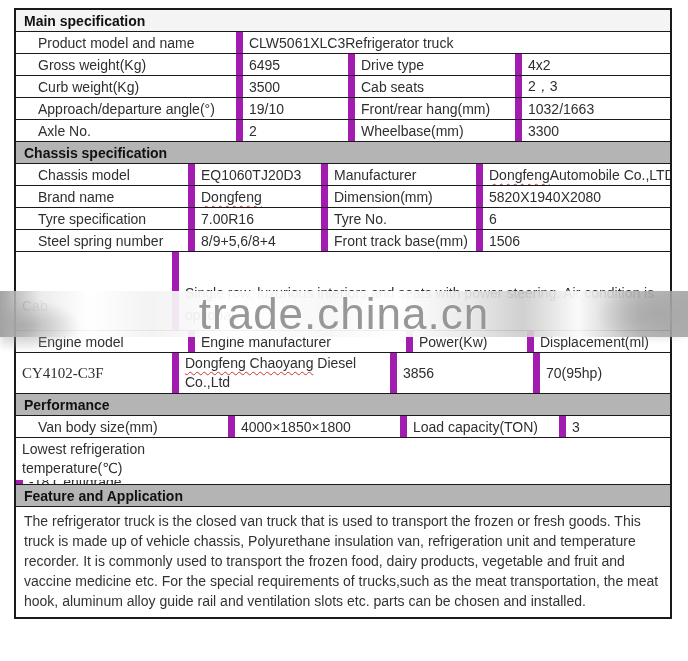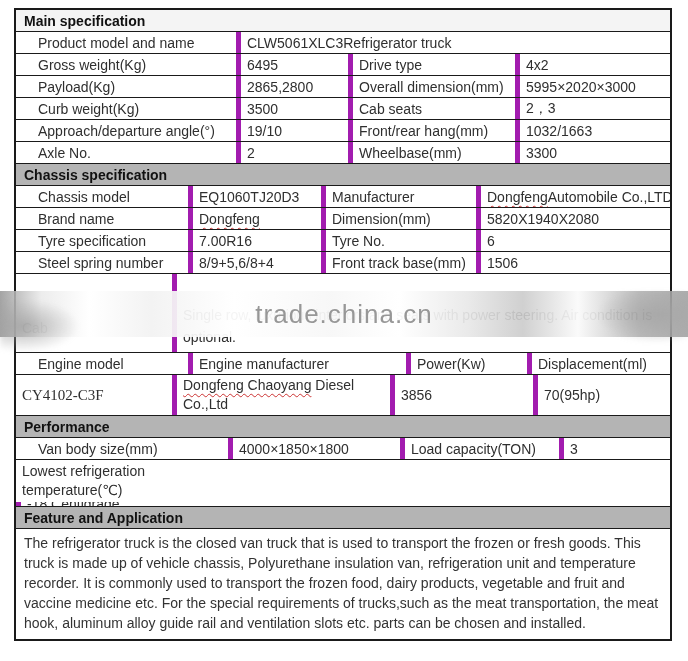--- a/index.html
+++ b/index.html
@@ -18,21 +18,21 @@
   .sec-header.light{background:#f4f4f4;}
   .sec-header.gray{background:#b4b4b4;}
   .trow{display:flex;border-top:1px solid #1a1a1a;}
   .sec-header + .trow, .trow + .sec-header, .trow + .trow, .sec-header + .feature-text{border-top:1px solid #1a1a1a;}
   .sec-header{border-top:1px solid #1a1a1a;}
   .spec-table > :first-child{border-top:none;}
   .cell{
     display:flex;align-items:center;box-sizing:border-box;
     padding:0 6px;white-space:nowrap;overflow:hidden;
   }
-  .cell + .cell{border-left:5px solid #a21caf;}
+  .cell + .cell{border-left:7px solid #a21caf;}
   .h21{height:21px;padding-left:16px;}
   .w204{width:204px;} .w112{width:112px;} .w167{width:167px;}
   .w156{width:156px;} .w133{width:133px;} .w155{width:155px;}
   .w218{width:218px;} .w143{width:143px;}
   .w180{width:180px;} .w172{width:172px;margin-left:16px;} .w159{width:159px;}
   .grow{flex:1;}
   .wrap{white-space:normal;line-height:19px;display:block;padding-top:2px;padding-bottom:2px;}
   .cab-row{height:78px;align-items:stretch;}
   .cab-label{align-items:flex-end;padding-bottom:16px;}
   .cab-text{display:flex;align-items:flex-end;padding-bottom:4px;}
@@ -50,21 +50,21 @@
   .watermark-band{
     position:absolute;left:0;top:291px;width:688px;height:46px;z-index:5;
     display:flex;align-items:center;justify-content:center;
     background:linear-gradient(90deg,
       rgba(148,148,148,0.85) 0%, rgba(235,235,235,0.92) 6%, rgba(255,255,255,0.95) 13%,
       rgba(242,242,242,0.93) 22%, rgba(255,255,255,0.95) 34%, rgba(247,247,247,0.94) 48%,
       rgba(255,255,255,0.95) 58%, rgba(232,232,232,0.92) 68%, rgba(203,203,203,0.90) 76%,
       rgba(250,250,250,0.95) 84%, rgba(178,178,178,0.88) 93%, rgba(158,158,158,0.85) 100%);
   }
   .watermark-label{
-    font-size:26px;color:#979797;letter-spacing:1px;font-weight:500;
+    font-size:44px;color:#979797;letter-spacing:1px;font-weight:500;
     text-shadow:0 0 2px rgba(255,255,255,0.8);
   }
   .smudge{position:absolute;z-index:6;pointer-events:none;}
   .smudge-left{
     left:0;top:300px;width:78px;height:52px;
     background:radial-gradient(ellipse at 30% 50%,rgba(160,160,160,0.75),rgba(255,255,255,0) 72%);
     filter:blur(2px);
   }
   .smudge-right{
     left:600px;top:292px;width:88px;height:50px;
@@ -85,26 +85,20 @@
     <div class="trow h21">
       <div class="cell w204">Product model and name</div>
       <div class="cell grow">CLW5061XLC3Refrigerator truck</div>
     </div>
 
     <div class="trow h21">
       <div class="cell w204">Gross weight(Kg)</div>
       <div class="cell w112">6495</div>
       <div class="cell w167">Drive type</div>
       <div class="cell grow">4x2</div>
-    </div>
-    <div class="trow h21">
-      <div class="cell w204">Payload(Kg)</div>
-      <div class="cell w112">2865,2800</div>
-      <div class="cell w167">Overall dimension(mm)</div>
-      <div class="cell grow">5995×2020×3000</div>
     </div>
     <div class="trow h21">
       <div class="cell w204">Curb weight(Kg)</div>
       <div class="cell w112">3500</div>
       <div class="cell w167">Cab seats</div>
       <div class="cell grow">2，3</div>
     </div>
     <div class="trow h21">
       <div class="cell w204">Approach/departure angle(°)</div>
       <div class="cell w112">19/10</div>

